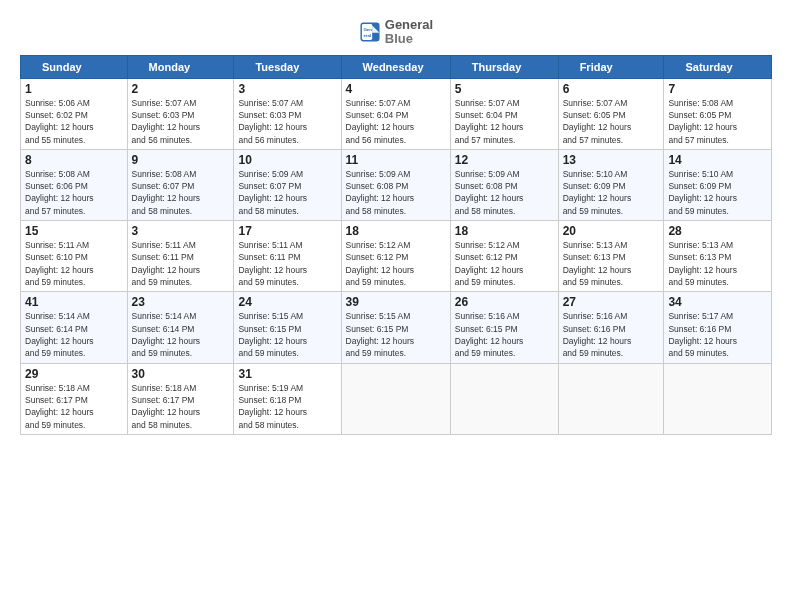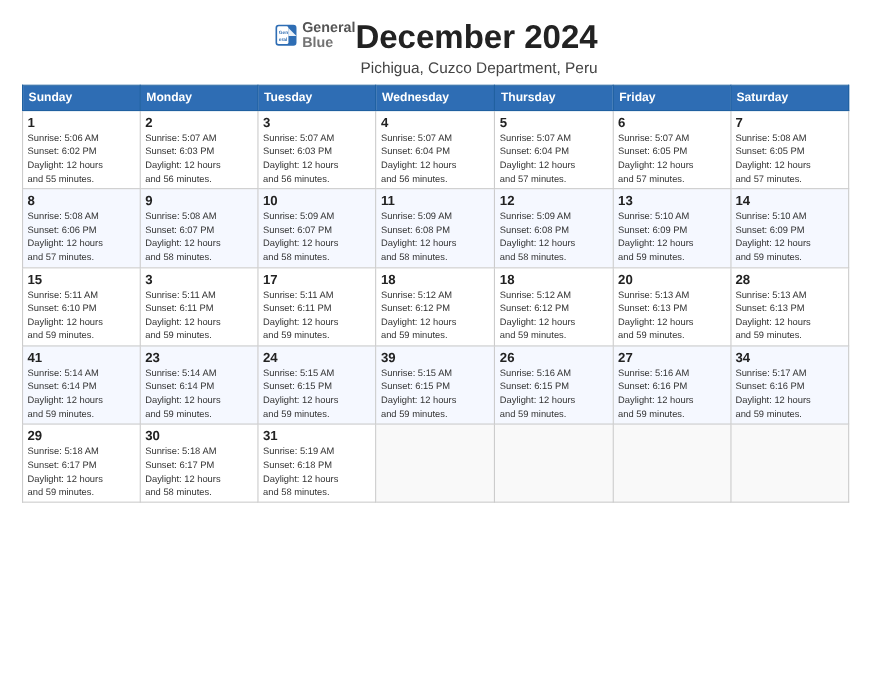--- a/index.html
+++ b/index.html
@@ -59,21 +59,21 @@
       width: 100%;
       border-collapse: collapse;
       border: 1px solid #ccc;
     }
     .calendar thead tr th {
       background: #2e6db4;
       color: #fff;
       font-size: 11px;
       font-weight: bold;
       text-align: left;
-      padding: 5px 5px;
+      padding: 5px 21px;
       border: 1px solid #2060a0;
     }
     .calendar tbody tr td {
       border: 1px solid #ccc;
       vertical-align: top;
       padding: 3px 4px;
       font-size: 9px;
       color: #333;
       width: 110px;
       min-height: 72px;
@@ -107,24 +107,20 @@
         <polygon points="18,6 28,16 18,16" fill="#fff" opacity="0.9"></polygon>
         <rect x="4" y="4" width="14" height="22" rx="2" fill="#fff"></rect>
         <text x="6" y="14" font-size="6" font-weight="bold" fill="#2e6db4">Gen</text>
         <text x="6" y="22" font-size="6" font-weight="bold" fill="#2e6db4">eral</text>
       </svg>
       <div class="logo-text">
         <span>General</span>
         <span>Blue</span>
       </div>
     </div>
-    <div class="title-block">
-      <div class="main-title">December 2024</div>
-      <div class="subtitle">Pichigua, Cuzco Department, Peru</div>
-    </div>
   </div>
 
   <table class="calendar">
     <thead>
       <tr>
       <th>Sunday</th>
           <th>Monday</th>
           <th>Tuesday</th>
           <th>Wednesday</th>
           <th>Thursday</th>

